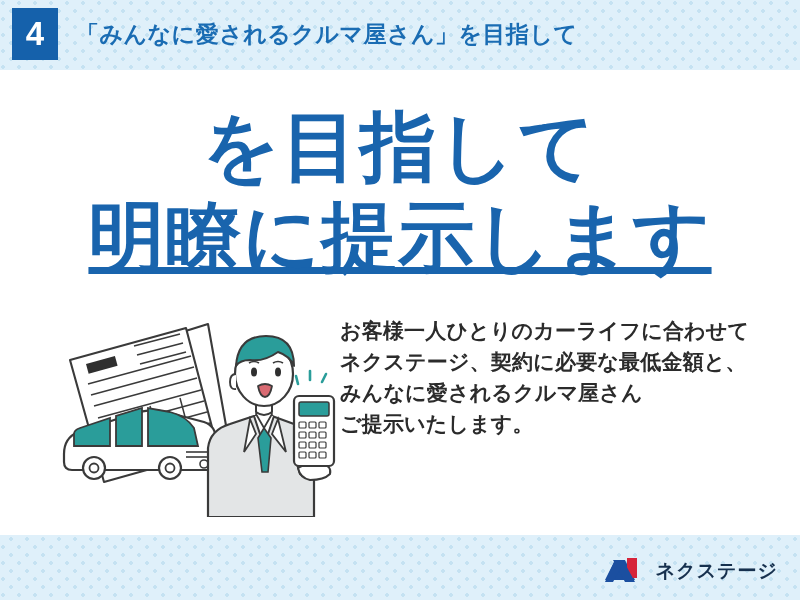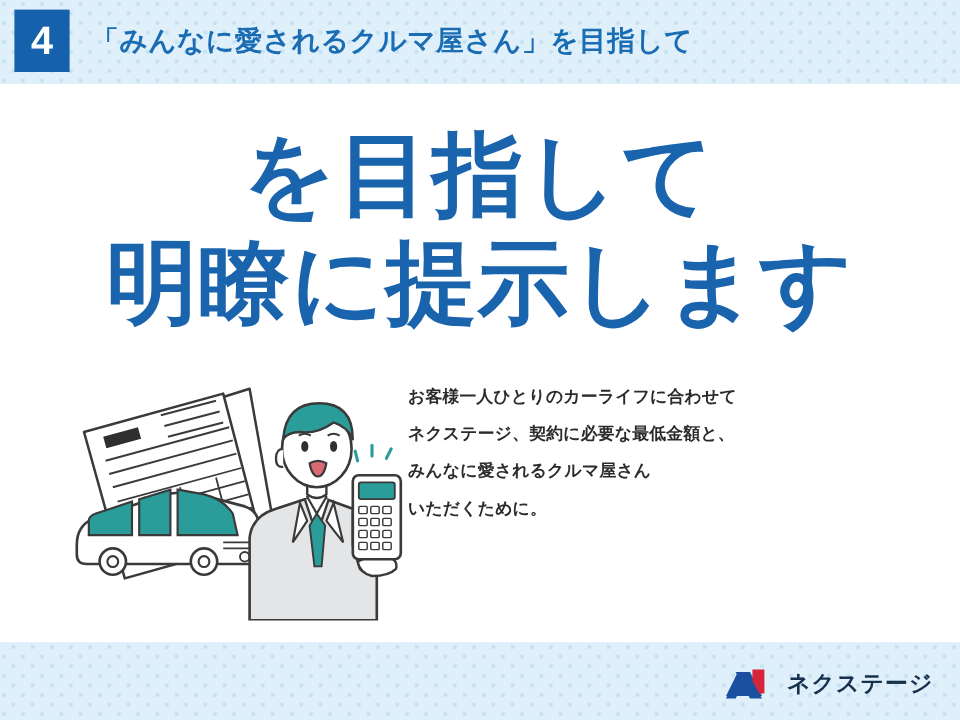--- a/index.html
+++ b/index.html
@@ -76,30 +76,30 @@
     top: 32px;
     width: 800px;
     text-align: center;
     color: #1964ad;
     font-weight: bold;
     font-size: 76px;
     line-height: 1.18;
     letter-spacing: 2px;
   }
   #headline .hl-line { display: block; white-space: nowrap; }
-  #headline .hl-line-2 { letter-spacing: 1px; }
+  #headline .hl-line-2 { letter-spacing: 1px; text-decoration: underline; }
 
   
   #body-copy {
     position: absolute;
     left: 340px;
     top: 245px;
     width: 430px;
     color: #2b2b2b;
-    font-size: 14px;
+    font-size: 21px;
     line-height: 31px;
     font-weight: bold;
     letter-spacing: 0.2px;
   }
   #body-copy .copy-line { display: block; white-space: nowrap; }
 
   
   #illustration {
     position: absolute;
     left: 58px;
@@ -139,21 +139,21 @@
 
     <div id="headline">
       <span class="hl-line hl-line-1">を目指して</span>
       <span class="hl-line hl-line-2">明瞭に提示します</span>
     </div>
 
     <div id="body-copy">
       <span class="copy-line">お客様一人ひとりのカーライフに合わせて</span>
       <span class="copy-line">ネクステージ、契約に必要な最低金額と、</span>
       <span class="copy-line">みんなに愛されるクルマ屋さん</span>
-      <span class="copy-line">いただくために。</span>
+      <span class="copy-line">ご提示いたします。</span>
     </div>
 
     <div id="illustration">
       <svg viewBox="0 0 278 195" width="278" height="195">
 
         <g>
 
           <path d="M118 12 L150 2 L172 126 L140 136 Z" fill="#ffffff" stroke="#3a3a3a" stroke-width="2.1" stroke-linejoin="round"></path>
 
           <path d="M12 38 L128 6 L160 128 L46 160 Z" fill="#ffffff" stroke="#3a3a3a" stroke-width="2.1" stroke-linejoin="round"></path>

